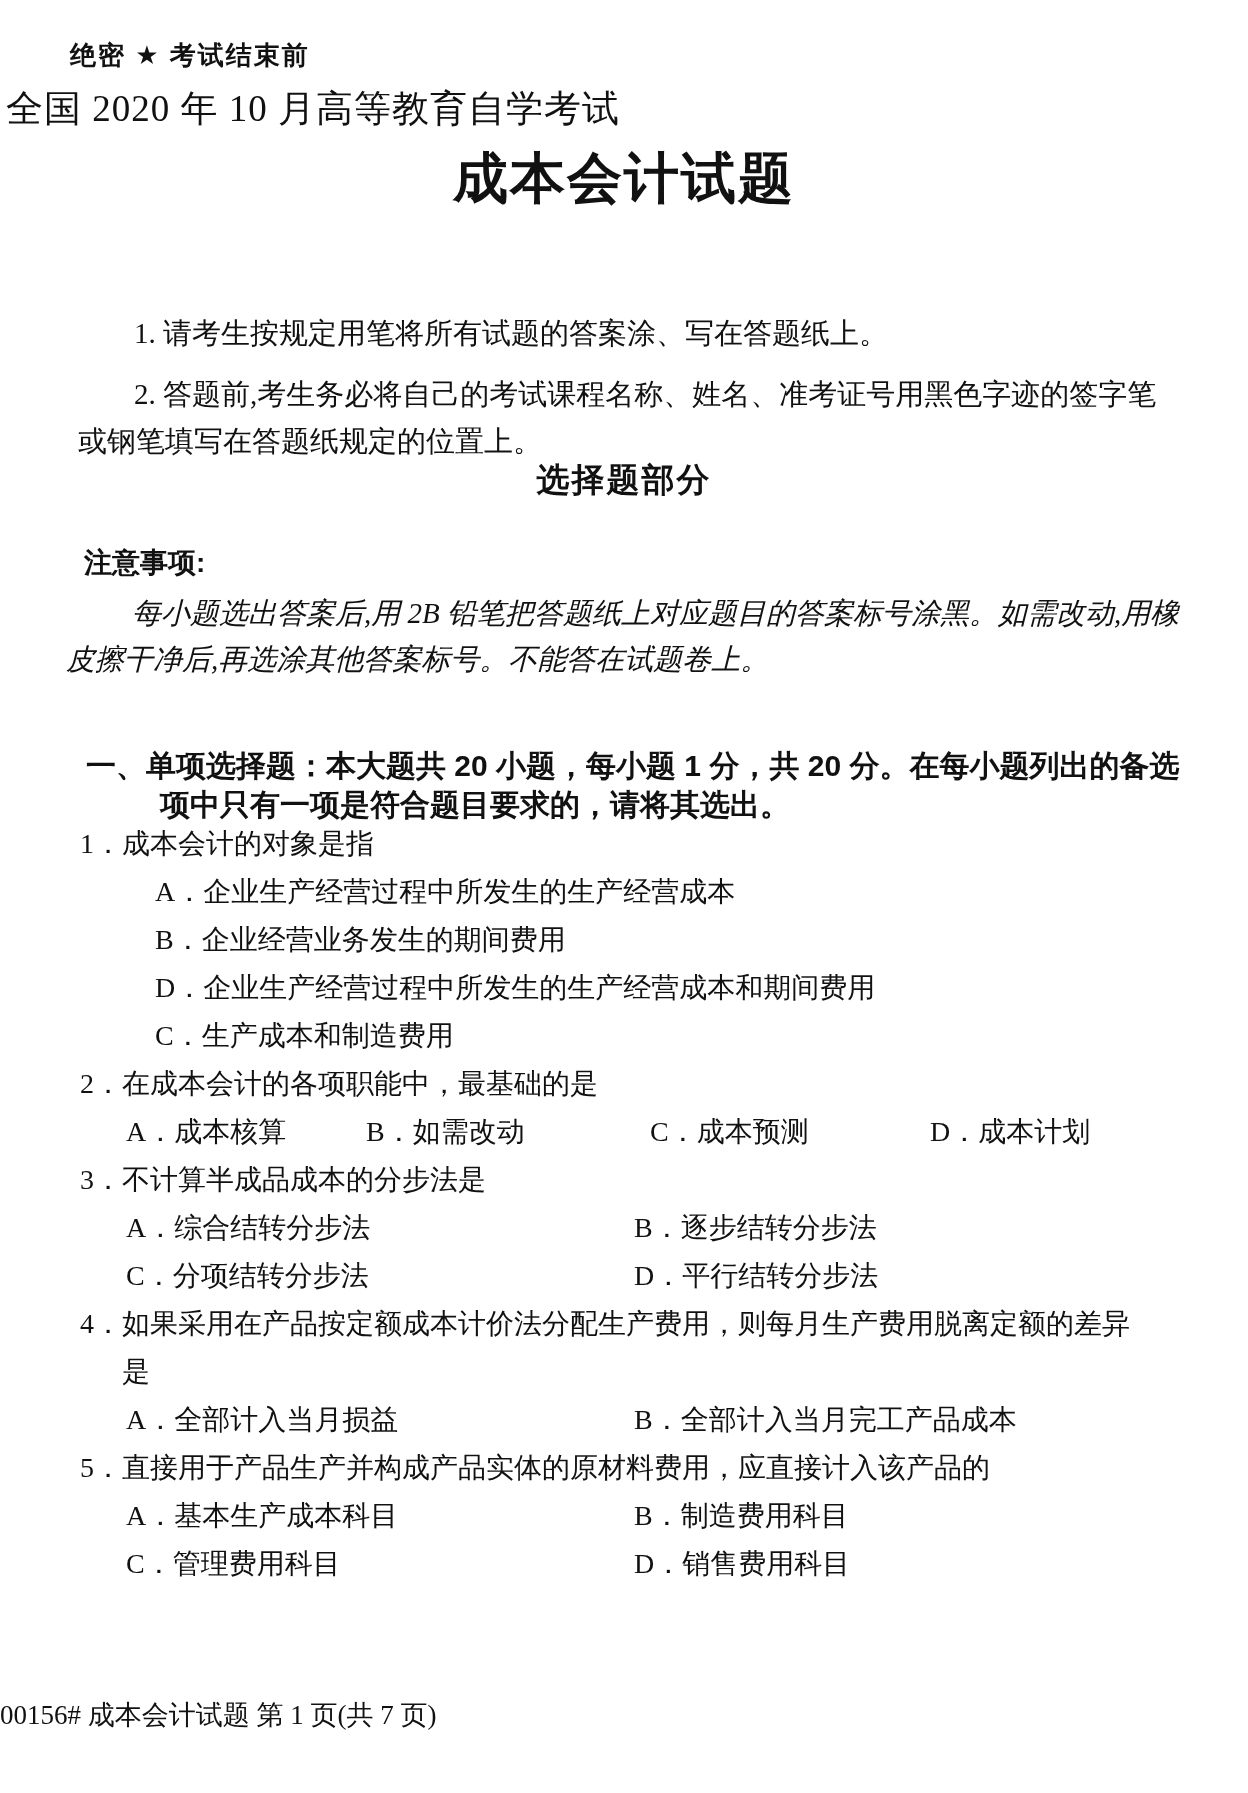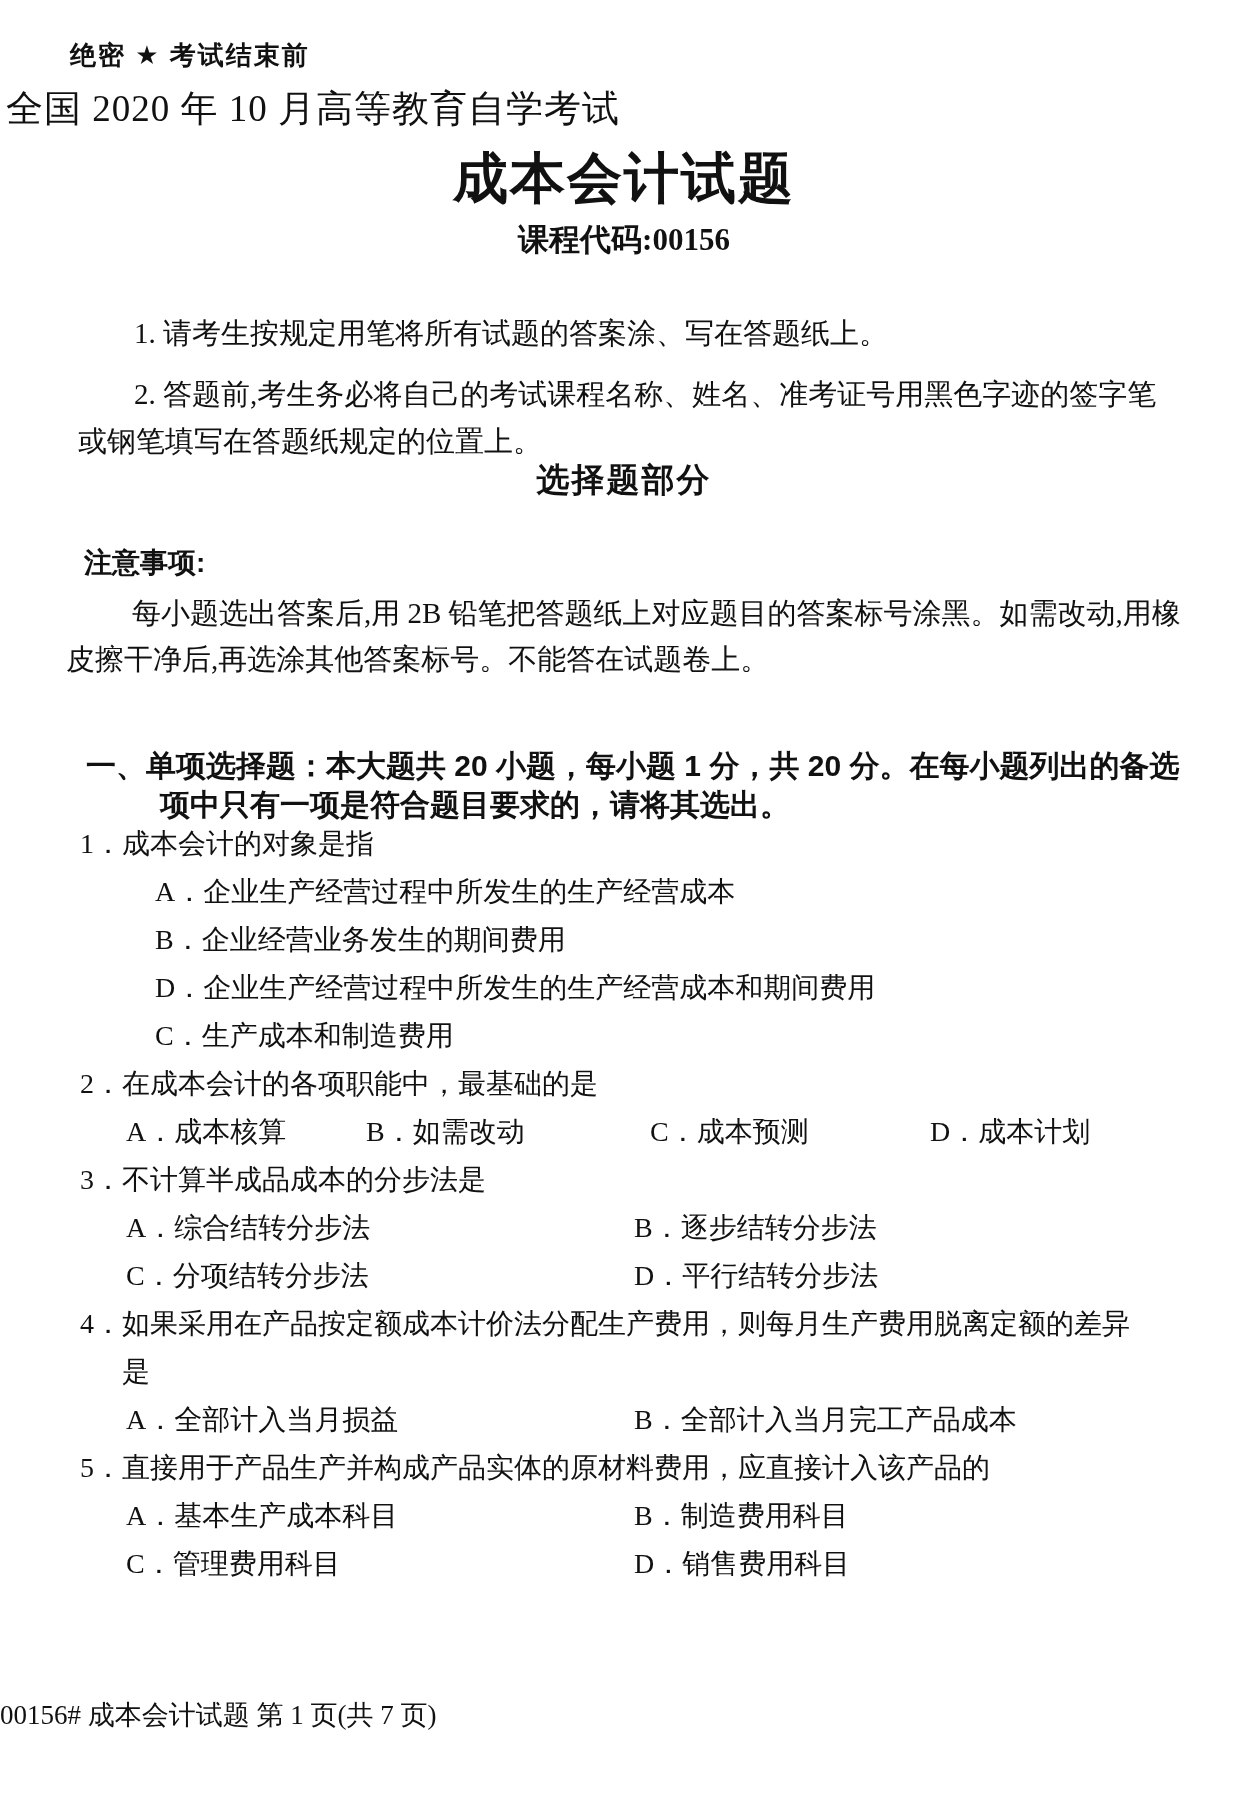--- a/index.html
+++ b/index.html
@@ -46,20 +46,21 @@
   }
   .notice-head{
     position:absolute;top:544px;left:84px;
     font-size:28px;font-weight:bold;
     font-family:"Liberation Sans","DejaVu Sans",sans-serif;
   }
   .notice{
     position:absolute;top:590px;left:66px;width:1122px;
     font-size:29px;line-height:46px;margin:0;
     text-indent:66px;
+    font-style:italic;
   }
   .part-head{
     position:absolute;top:746px;left:86px;width:1032px;
     font-size:30px;line-height:39px;font-weight:bold;
     font-family:"Liberation Sans","DejaVu Sans",sans-serif;
     padding-left:74px;text-indent:-74px;
   }
   .questions{
     position:absolute;top:820px;left:70px;width:1075px;
     font-size:28px;line-height:48px;
@@ -83,21 +84,20 @@
 <body>
 
 <div class="page">
 
   <div class="secrecy">绝密 ★ 考试结束前</div>
 
   <div class="title1">全国 2020 年 10 月高等教育自学考试</div>
 
   <div class="title2">成本会计试题</div>
 
-  <div class="course">课程代码:00156</div>
 
   <div class="gen">
     <p>1. 请考生按规定用笔将所有试题的答案涂、写在答题纸上。</p>
     <p>2. 答题前,考生务必将自己的考试课程名称、姓名、准考证号用黑色字迹的签字笔或钢笔填写在答题纸规定的位置上。</p>
   </div>
 
   <div class="section-title">选择题部分</div>
 
   <div class="notice-head">注意事项:</div>
 

